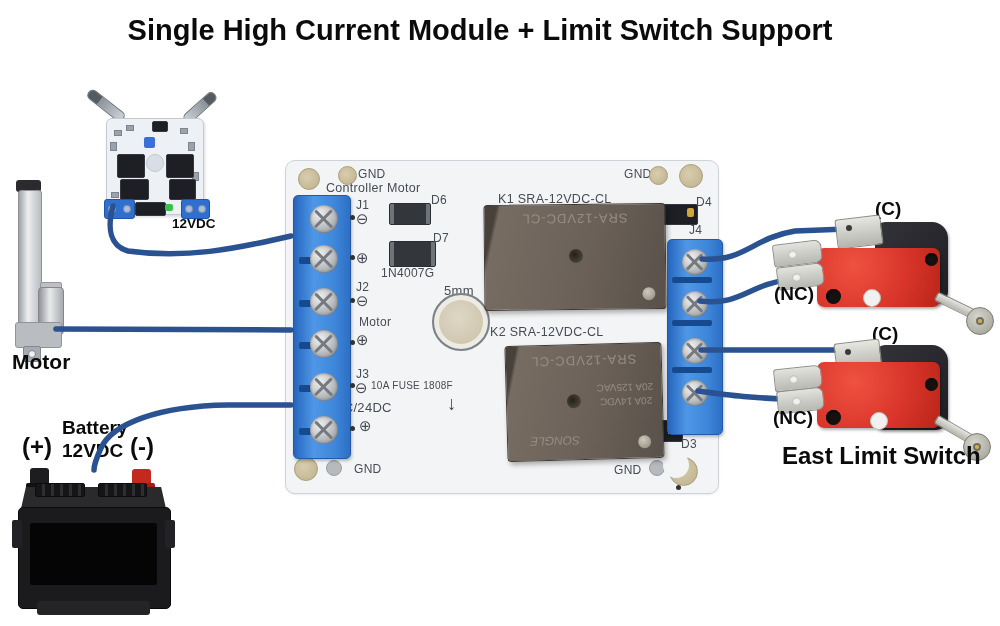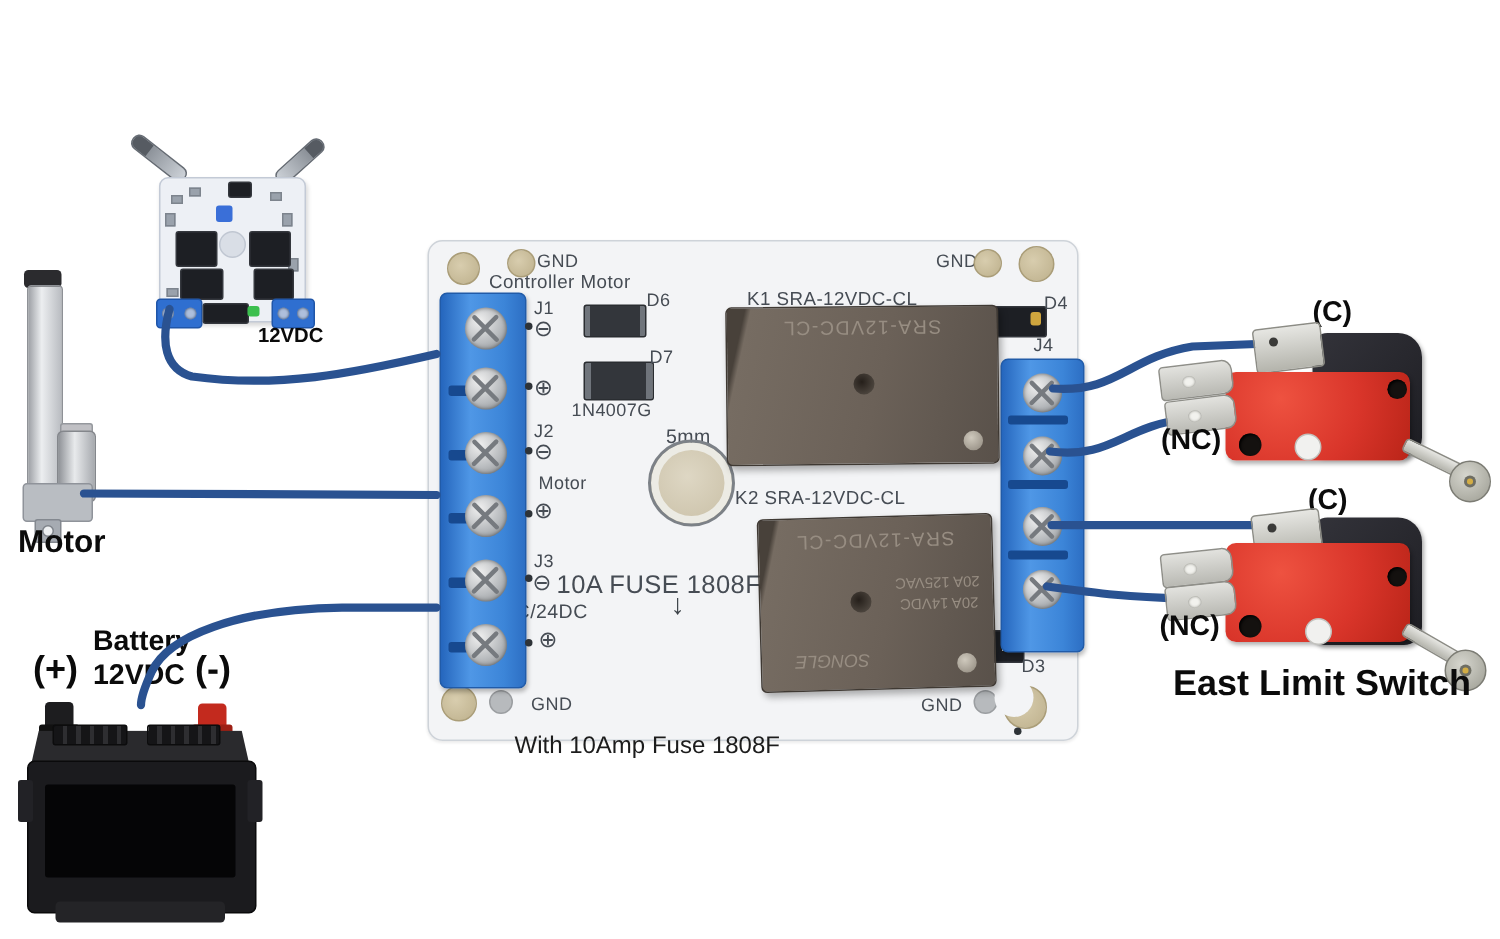--- a/index.html
+++ b/index.html
@@ -65,20 +65,21 @@
   .bat-top{background:#2a2a2d;border-radius:3px;clip-path:polygon(4% 0,96% 0,100% 100%,0 100%);}
   .bat-caps{background:repeating-linear-gradient(90deg,#151517 0 6px,#2e2e31 6px 9px);border:1px solid #0c0c0d;border-radius:2px;}
   .bat-body{background:#1b1b1e;border-radius:5px;border:1px solid #0a0a0b;}
   .wire{stroke:var(--color-wire,#2a5291);stroke-width:5.5;fill:none;stroke-linecap:round;}
 </style>
 </head>
 <body>
 
 <div id="stage">
 
+  <div class="abs t-title" style="left:0;top:14px;width:960px;text-align:center;">Single High Current Module + Limit Switch Support</div>
 
   <div class="abs board" style="left:285px;top:160px;width:432px;height:332px;">
 
     <div class="abs pad pad-tan" style="left:12px;top:7px;width:20px;height:20px;"></div>
     <div class="abs pad pad-tan" style="left:52px;top:5px;width:17px;height:17px;"></div>
     <div class="abs silk" style="left:72px;top:6px;">GND</div>
     <div class="abs silk" style="left:40px;top:20px;font-size:12.5px;">Controller Motor</div>
     <div class="abs silk" style="left:338px;top:6px;">GND</div>
     <div class="abs pad pad-tan" style="left:363px;top:5px;width:17px;height:17px;"></div>
     <div class="abs pad pad-tan" style="left:393px;top:3px;width:22px;height:22px;"></div>
@@ -98,21 +99,21 @@
     <div class="abs silk" style="left:70px;top:119px;">J2</div>
     <div class="abs silk" style="left:70px;top:131px;font-size:15px;">⊖</div>
     <div class="abs silk" style="left:73px;top:154px;">Motor</div>
     <div class="abs silk" style="left:70px;top:170px;font-size:15px;">⊕</div>
 
     <div class="abs silk" style="left:158px;top:122px;font-size:13px;">5mm</div>
     <div class="abs bighole" style="left:146px;top:132px;width:54px;height:54px;"></div>
 
     <div class="abs silk" style="left:70px;top:206px;">J3</div>
     <div class="abs silk" style="left:69px;top:218px;font-size:15px;">⊖</div>
-    <div class="abs silk" style="left:85px;top:219px;font-size:17px;text-align:right;">10A FUSE 1808F</div>
+    <div class="abs silk" style="left:85px;top:219px;font-size:10px;text-align:right;">10A FUSE 1808F</div>
     <div class="abs silk" style="left:33px;top:239px;font-size:13px;">12DC/24DC</div>
     <div class="abs silk" style="left:161px;top:232px;font-size:19px;color:#3c4248;">↓</div>
     <div class="abs silk" style="left:73px;top:256px;font-size:15px;">⊕</div>
 
 
     <div class="abs pad pad-tan" style="left:8px;top:296px;width:22px;height:22px;"></div>
     <div class="abs pad pad-gray" style="left:40px;top:299px;width:14px;height:14px;"></div>
     <div class="abs silk" style="left:68px;top:301px;">GND</div>
     <div class="abs silk" style="left:328px;top:302px;">GND</div>
     <div class="abs pad pad-gray" style="left:363px;top:299px;width:14px;height:14px;"></div>
@@ -168,21 +169,20 @@
       <div class="abs tslot" style="left:4px;top:37px;width:40px;height:6px;"></div>
       <div class="abs tslot" style="left:4px;top:80px;width:40px;height:6px;"></div>
       <div class="abs tslot" style="left:4px;top:127px;width:40px;height:6px;"></div>
       <div class="abs screw" style="left:14px;top:9px;width:26px;height:26px;"></div>
       <div class="abs screw" style="left:14px;top:51px;width:26px;height:26px;"></div>
       <div class="abs screw" style="left:14px;top:98px;width:26px;height:26px;"></div>
       <div class="abs screw" style="left:14px;top:140px;width:26px;height:26px;"></div>
     </div>
   </div>
 
-  <div class="abs caption" style="left:343px;top:489px;">With 10Amp Fuse 1808F</div>
 
   <div class="abs" style="left:80px;top:92px;width:145px;height:145px;">
     <div class="abs antenna" style="left:4px;top:8px;width:42px;height:9px;transform:rotate(38deg);"></div>
     <div class="abs antenna" style="left:100px;top:10px;width:38px;height:9px;transform:rotate(-42deg) scaleX(-1);"></div>
     <div class="abs pcb" style="left:26px;top:26px;width:96px;height:95px;"></div>
     <div class="abs chip" style="left:72px;top:29px;width:14px;height:9px;"></div>
     <div class="abs" style="left:64px;top:45px;width:11px;height:11px;background:#3a6fd8;border-radius:2px;"></div>
     <div class="abs res" style="left:34px;top:38px;width:6px;height:4px;"></div>
     <div class="abs res" style="left:46px;top:33px;width:6px;height:4px;"></div>
     <div class="abs res" style="left:100px;top:36px;width:6px;height:4px;"></div>

